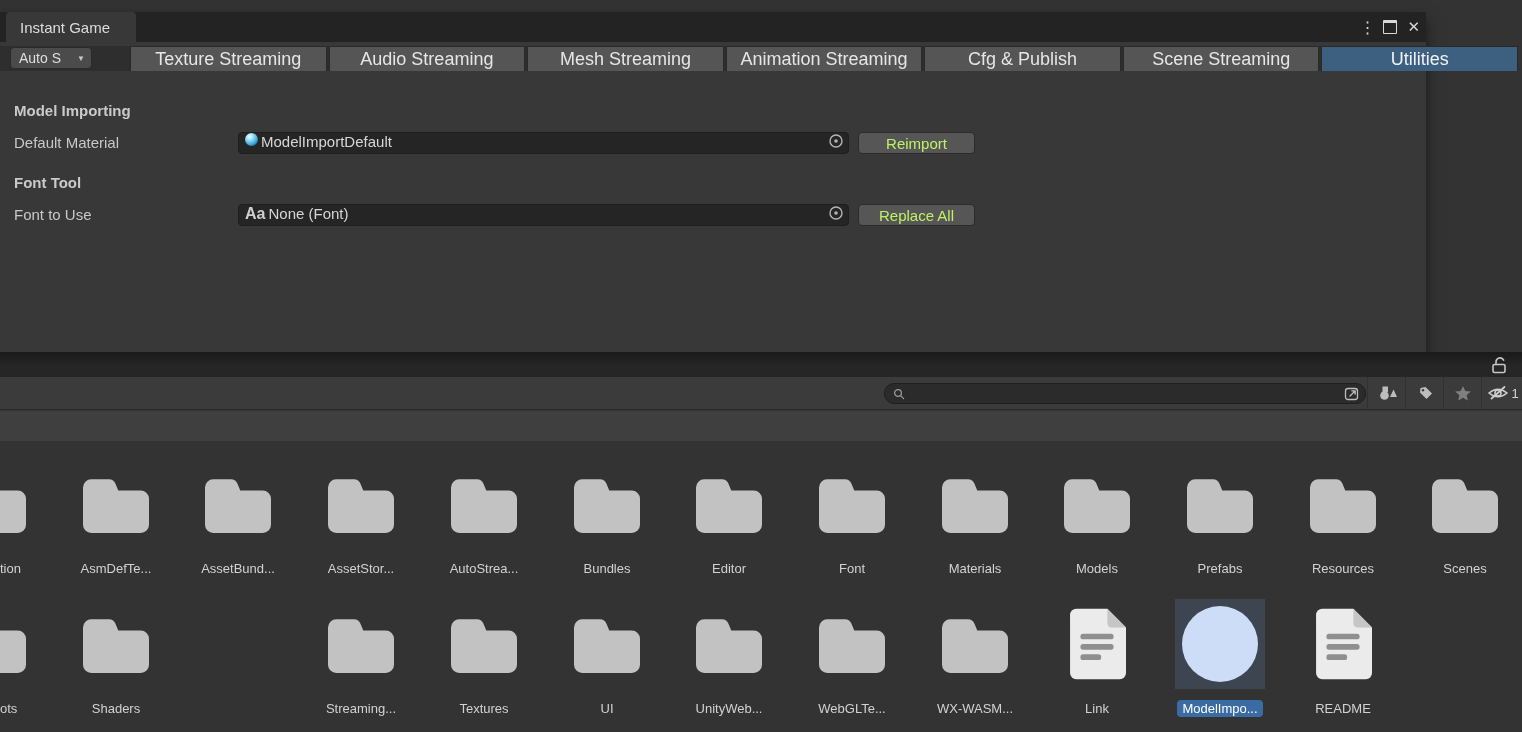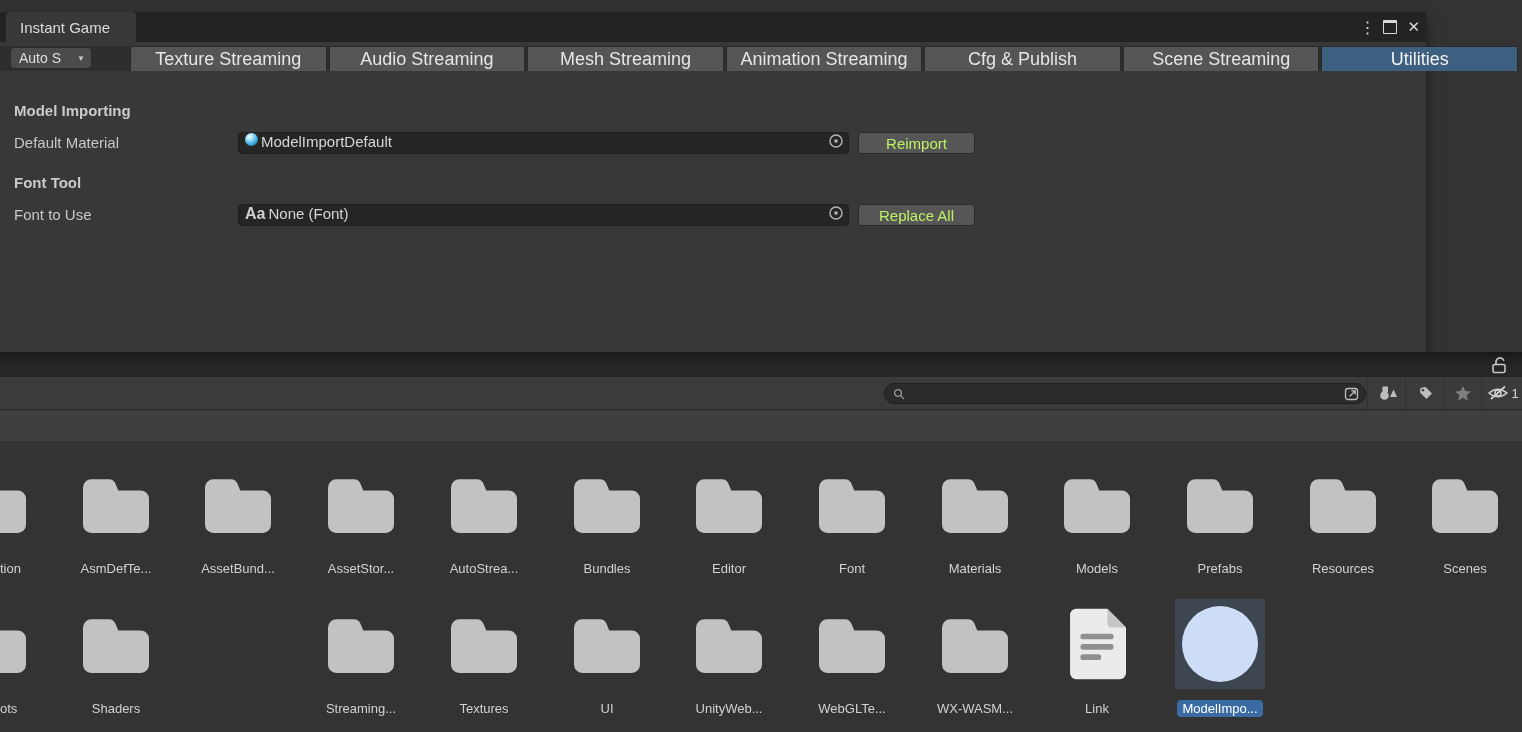--- a/index.html
+++ b/index.html
@@ -376,14 +376,26 @@
         <div class="alabel">Link</div>
       </div>
       <div class="cell" style="left: 1159px;">
         <div class="icobox">
           <div class="thumb-mat">
             <div class="ball"></div>
           </div>
         </div>
         <div class="alabel sel">ModelImpo...</div>
       </div>
+      <div class="cell" style="left: 1282px;">
+        <div class="icobox">
+          <svg width="58" height="72" viewBox="0 0 56 68">
+            <path d="M8,0 H38 L56,18 V62 a6,6 0 0 1 -6,6 H8 a6,6 0 0 1 -6,-6 V6 a6,6 0 0 1 6,-6 Z" fill="#ebebeb"></path>
+            <path d="M38,0 L56,18 H42 a4,4 0 0 1 -4,-4 Z" fill="#c6c6c6"></path>
+            <rect x="12" y="24" width="32" height="5.5" rx="2.5" fill="#8f8f8f"></rect>
+            <rect x="12" y="34" width="32" height="5.5" rx="2.5" fill="#8f8f8f"></rect>
+            <rect x="12" y="44" width="20" height="5.5" rx="2.5" fill="#8f8f8f"></rect>
+          </svg>
+        </div>
+        <div class="alabel">README</div>
+      </div>
     </div>
 </div>
 
 </body></html>

